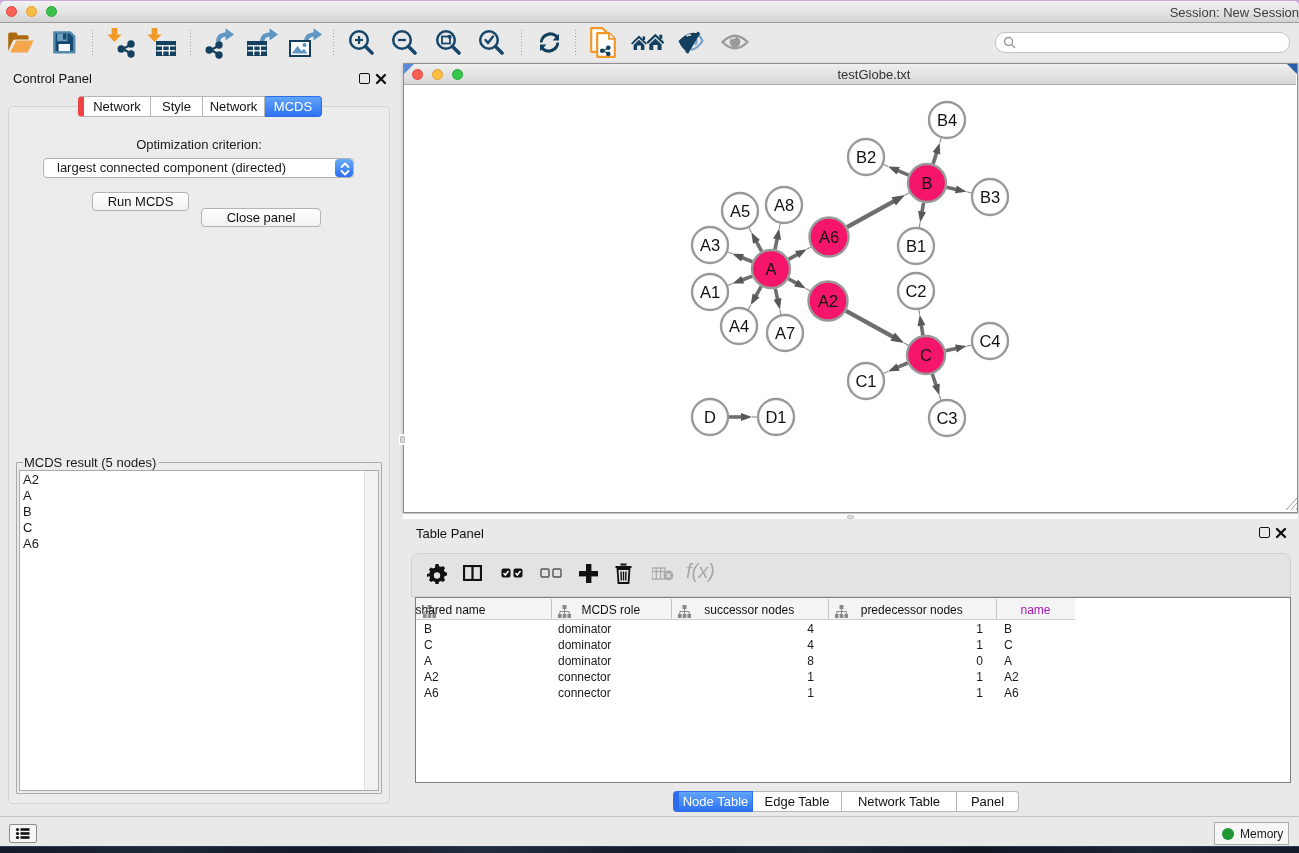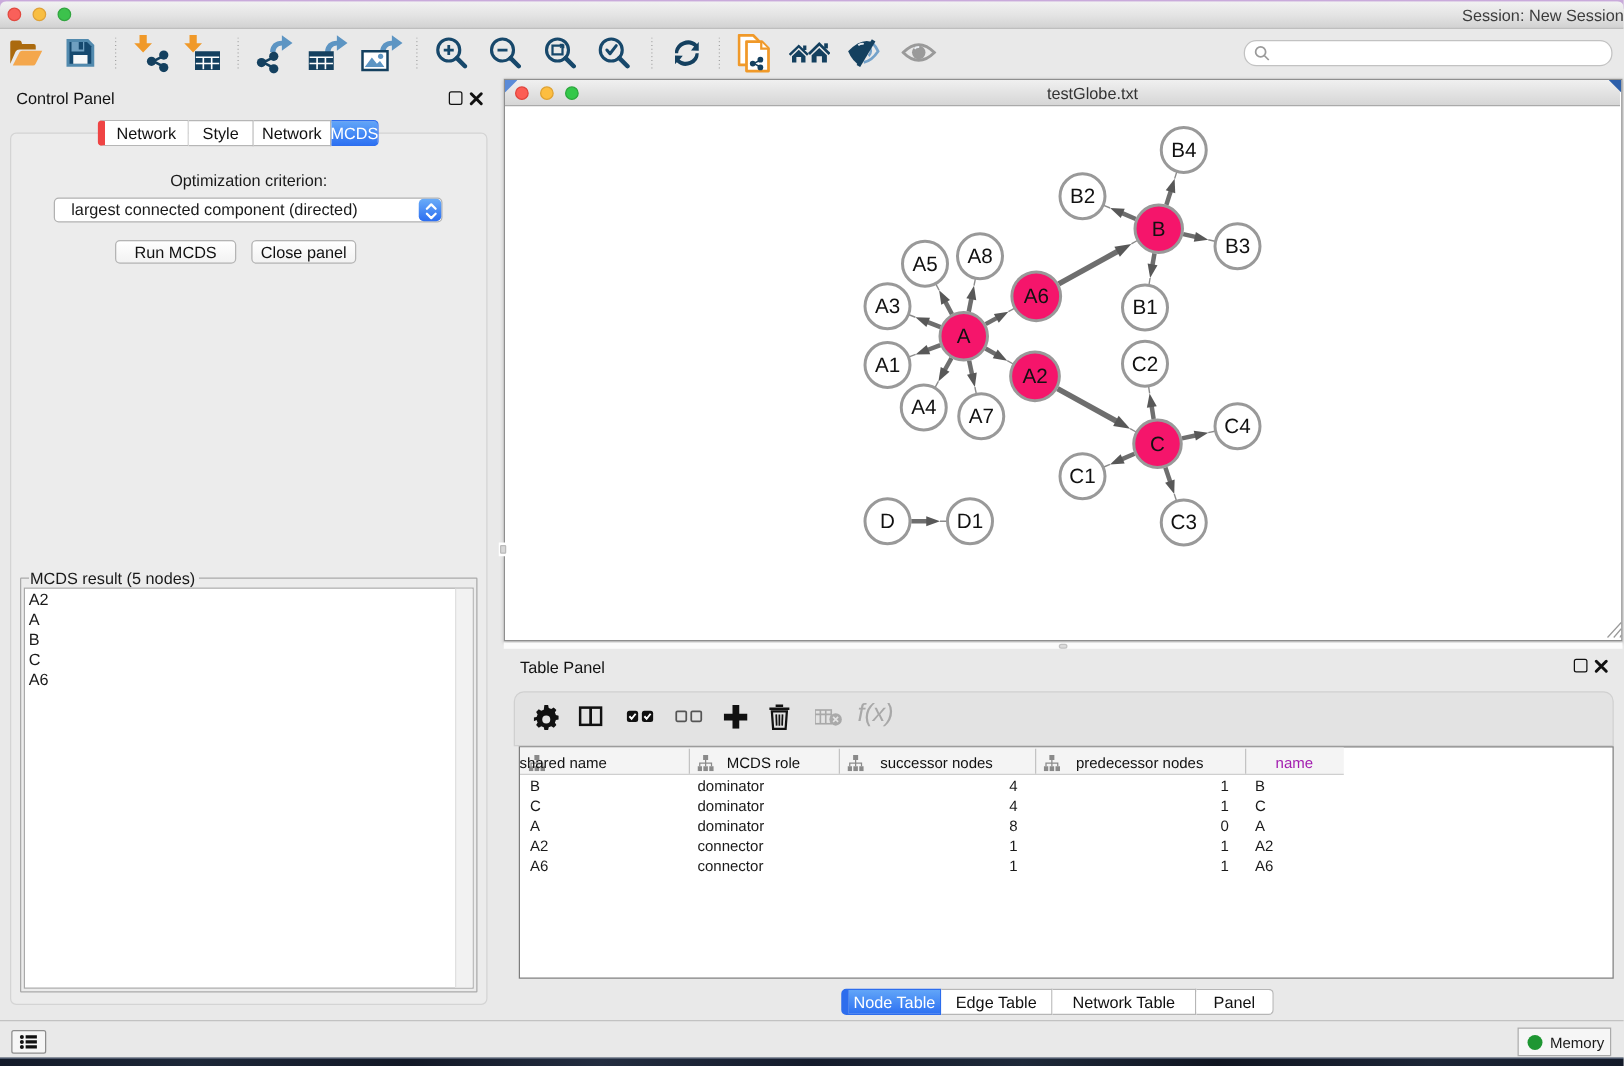--- a/index.html
+++ b/index.html
@@ -197,35 +197,35 @@
 <div class="abs icon-sq" style="left:359px;top:73px"></div>
 <svg class="abs" style="left:375px;top:73px" width="12" height="12" viewBox="0 0 12 12">
     <path d="M2 2 L10 10 M10 2 L2 10" stroke="#111" stroke-width="2.4" stroke-linecap="round"></path>
   </svg>
 
 <div class="abs subpanel" style="left:8px;top:106px;width:382px;height:698px"></div>
 <div class="abs tabs" style="left:78px;top:96px">
   <div class="tab first" style="width:73px">Network</div>
   <div class="tab" style="width:52px">Style</div>
   <div class="tab" style="width:62px">Network</div>
-  <div class="tab last sel" style="width:38px">MCDS</div>
+  <div class="tab last sel" style="width:57px">MCDS</div>
 </div>
 
 <div class="abs" style="left:0;top:137px;width:398px;text-align:center;font-size:13px">Optimization criterion:</div>
 
 <div class="abs" style="left:43px;top:158px;width:311px;height:20px;background:#fff;border:1px solid #b1b1b1;border-radius:4px"></div>
 <div class="abs" style="left:57px;top:160px;font-size:13px">largest connected component (directed)</div>
 <div class="abs" style="left:335px;top:159px;width:18px;height:18px;background:linear-gradient(#6aacf8,#2c6ef1);border-radius:4px">
 <svg width="20" height="20" viewBox="0 0 20 20">
       <path d="M6.5 8 L10 4.5 L13.5 8" fill="none" stroke="#fff" stroke-width="1.8" stroke-linecap="round" stroke-linejoin="round"></path>
       <path d="M6.5 12 L10 15.5 L13.5 12" fill="none" stroke="#fff" stroke-width="1.8" stroke-linecap="round" stroke-linejoin="round"></path>
     </svg>
 </div>
 <div class="abs btn" style="left:92px;top:192px;width:97px;height:19px">Run MCDS</div>
-<div class="abs btn" style="left:201px;top:192px;width:84px;height:19px">Close panel</div>
+<div class="abs btn" style="left:201px;top:208px;width:120px;height:19px">Close panel</div>
 
 <fieldset class="abs" style="left:16px;top:455px;width:366px;height:339px;border:1px solid #a9a9a9;border-radius:1px">
 <legend style="font-size:13px;margin-left:6px;padding:0 3px 0 1px">MCDS result (5 nodes)</legend>
 </fieldset>
 <div class="abs" style="left:19px;top:470px;width:360px;height:321px;background:#fff;border:1px solid #aaa;font-size:13px;line-height:16px;padding:1px 0 0 3px">A2<br>A<br>B<br>C<br>A6</div>
 <div class="abs" style="left:364px;top:471px;width:14px;height:319px;background:#f2f2f2;border-left:1px solid #e0e0e0"></div>
 
 <div class="abs" style="left:403px;top:63px;width:895px;height:450px;background:#fff;border:1px solid #8e8e8e;box-shadow:0 1px 3px rgba(0,0,0,.25)"></div>
 <div class="abs" style="left:403px;top:514px;width:895px;height:5px;background:#fbfbfb"></div>
 <div class="abs" style="left:404px;top:64px;width:892px;height:21px;background:linear-gradient(#f0f0f0,#d6d6d6);border-bottom:1px solid #aaaaaa"></div>

